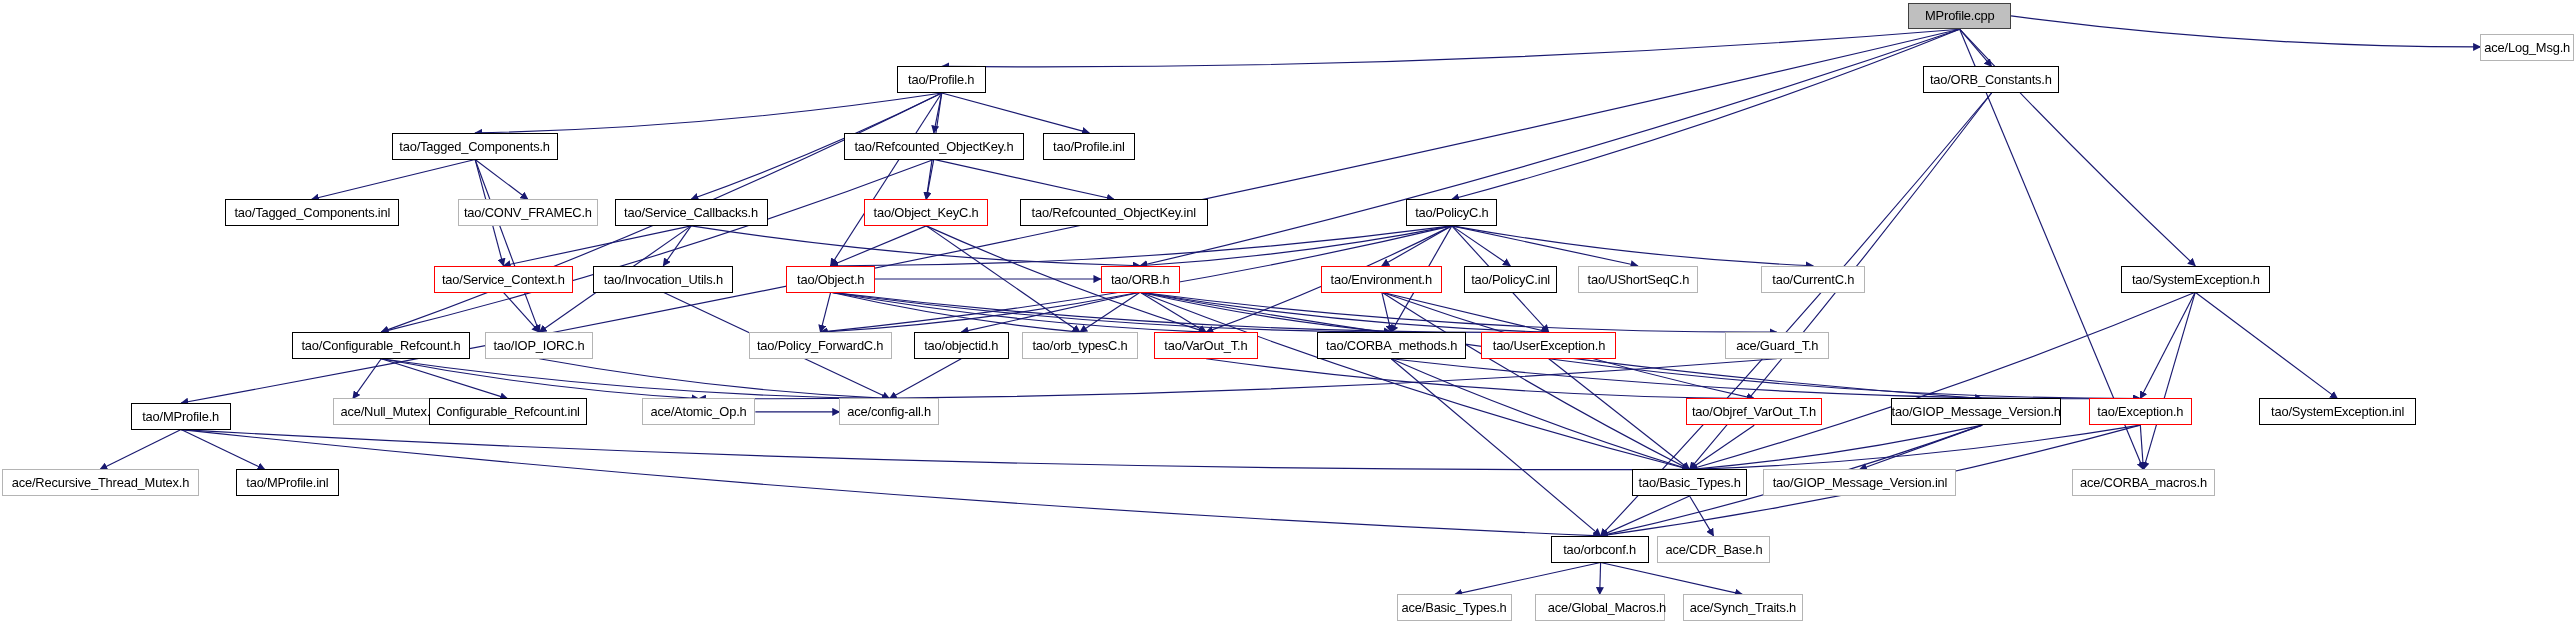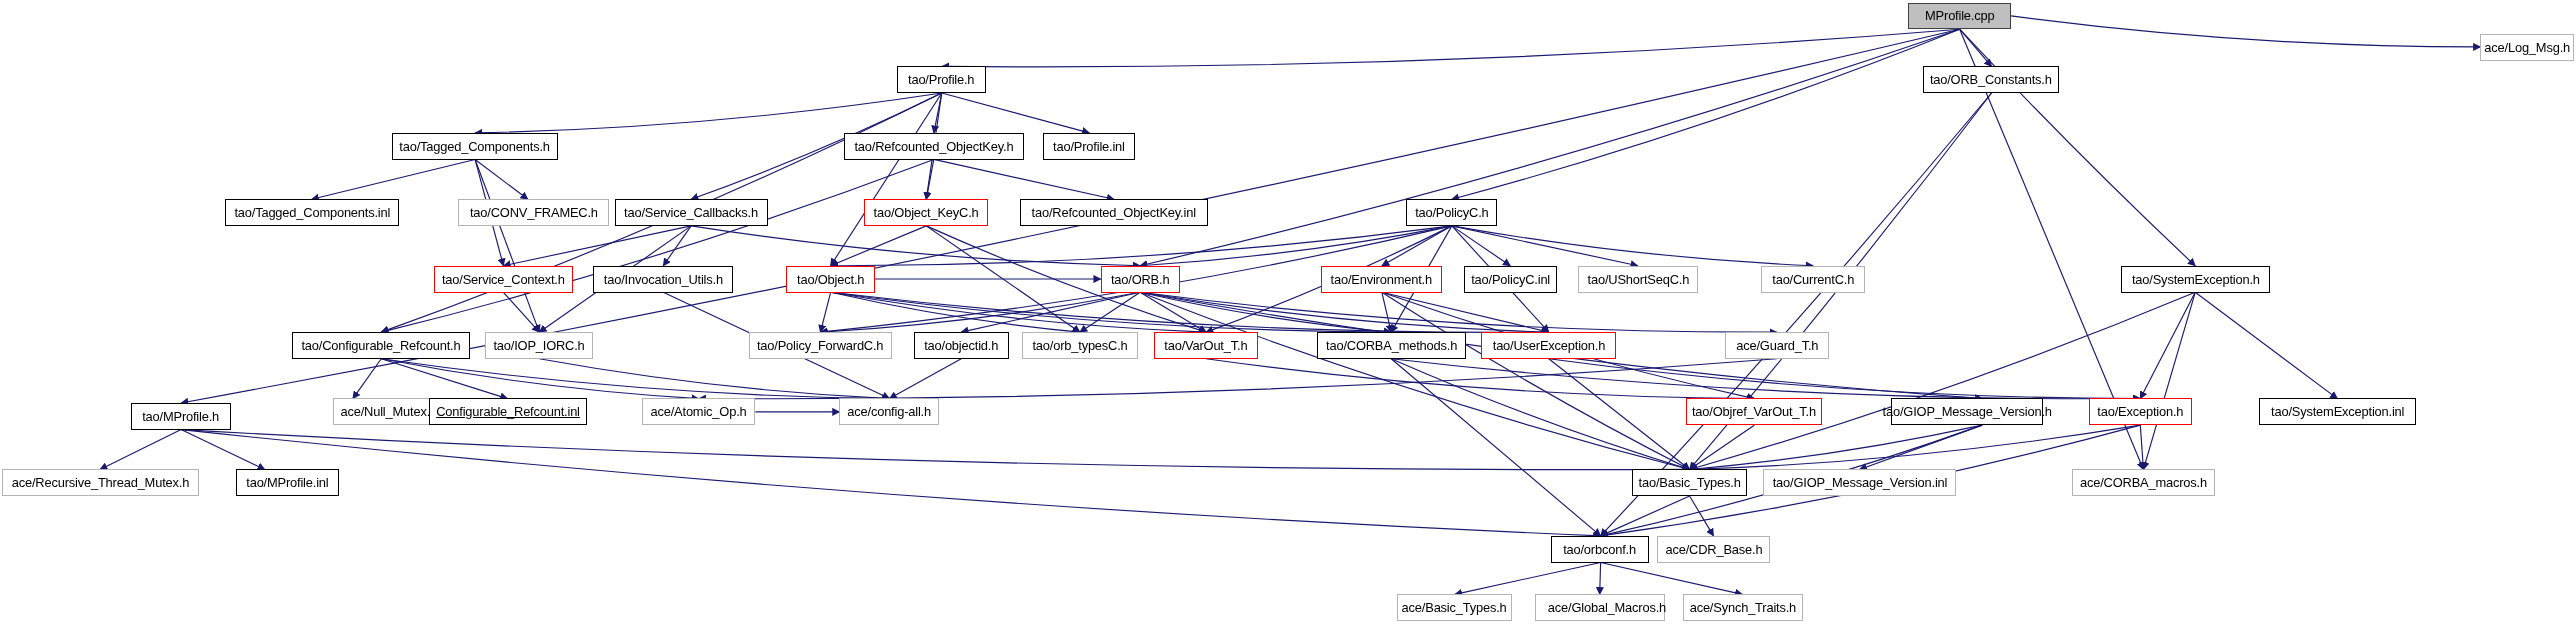--- a/index.html
+++ b/index.html
@@ -185,21 +185,21 @@
       </div>
       <div class="node black" style="left: 844px; top: 133px; width: 180px;">
         <span>tao/Refcounted_ObjectKey.h</span>
       </div>
       <div class="node black" style="left: 1043px; top: 133px; width: 92px;">
         <span>tao/Profile.inl</span>
       </div>
       <div class="node black" style="left: 225px; top: 199px; width: 174px;">
         <span>tao/Tagged_Components.inl</span>
       </div>
-      <div class="node " style="left: 458px; top: 199px; width: 151px;">
+      <div class="node " style="left: 458px; top: 199px; width: 140px;">
         <span>tao/CONV_FRAMEC.h</span>
       </div>
       <div class="node black" style="left: 615px; top: 199px; width: 153px;">
         <span>tao/Service_Callbacks.h</span>
       </div>
       <div class="node red" style="left: 864px; top: 199px; width: 124px;">
         <span>tao/Object_KeyC.h</span>
       </div>
       <div class="node black" style="left: 1020px; top: 199px; width: 188px;">
         <span>tao/Refcounted_ObjectKey.inl</span>
@@ -257,36 +257,36 @@
       </div>
       <div class="node red" style="left: 1481px; top: 332px; width: 135px;">
         <span>tao/UserException.h</span>
       </div>
       <div class="node " style="left: 1725px; top: 332px; width: 104px;">
         <span>ace/Guard_T.h</span>
       </div>
       <div class="node red" style="left: 1686px; top: 398px; width: 136px;">
         <span>tao/Objref_VarOut_T.h</span>
       </div>
-      <div class="node black" style="left: 1891px; top: 398px; width: 152px;">
+      <div class="node black" style="left: 1891px; top: 398px; width: 170px;">
         <span>tao/GIOP_Message_Version.h</span>
       </div>
       <div class="node red" style="left: 2089px; top: 398px; width: 103px;">
         <span>tao/Exception.h</span>
       </div>
       <div class="node black" style="left: 2259px; top: 398px; width: 157px;">
         <span>tao/SystemException.inl</span>
       </div>
       <div class="node black" style="left: 131px; top: 403px; width: 100px;">
         <span>tao/MProfile.h</span>
       </div>
       <div class="node " style="left: 297px; top: 398px; width: 112px; margin-left: 36px;">
         <span>ace/Null_Mutex.h</span>
       </div>
-      <div class="node black" style="left: 429px; top: 398px; width: 158px; text-decoration: underline;">
+      <div class="node black" style="left: 429px; top: 398px; width: 158px;">
         <span>Configurable_Refcount.inl</span>
       </div>
       <div class="node " style="left: 642px; top: 398px; width: 113px;">
         <span>ace/Atomic_Op.h</span>
       </div>
       <div class="node " style="left: 839px; top: 398px; width: 100px;">
         <span>ace/config-all.h</span>
       </div>
       <div class="node " style="left: 1.8px; top: 469px; width: 197px;">
         <span>ace/Recursive_Thread_Mutex.h</span>

